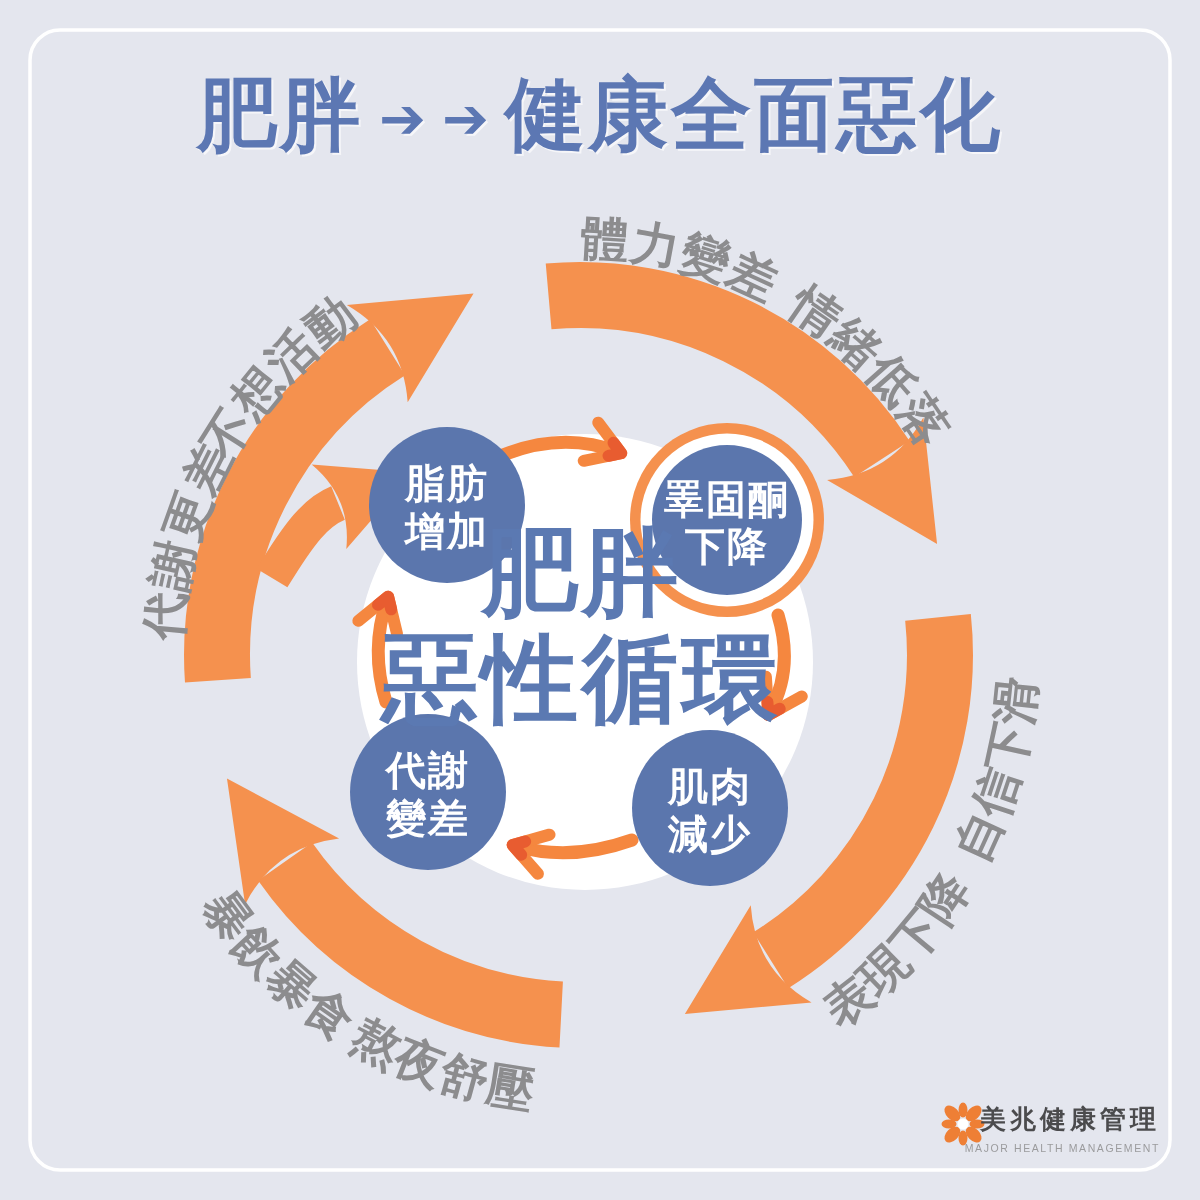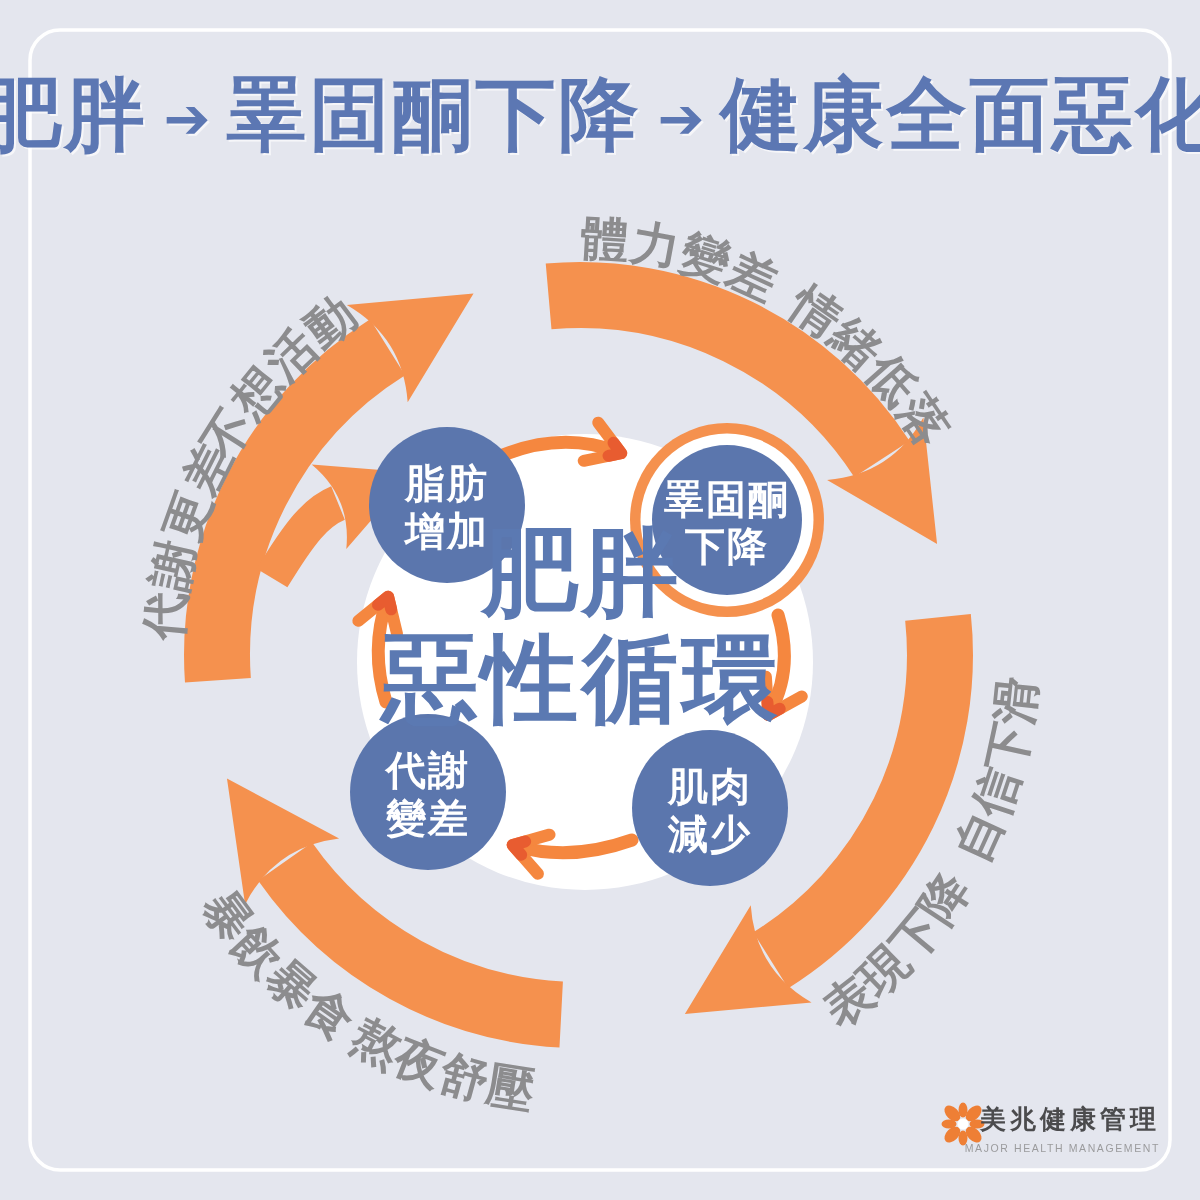--- a/index.html
+++ b/index.html
@@ -119,18 +119,17 @@
         <circle cx="0" cy="0" r="5.5" fill="#ffffff"></circle>
       </g>
       <text class="brandname" x="1160" y="1128" text-anchor="end">美兆健康管理</text>
       <text class="brandsub" x="1160" y="1152" text-anchor="end">MAJOR HEALTH MANAGEMENT</text>
     </g>
   </svg>
 
   <div class="title">
     <span>肥胖</span>
     <span class="arrow">➔</span>
-    <span>睪固酮下降</span>
     <span class="arrow">➔</span>
     <span>健康全面惡化</span>
   </div>
 
 </div>
 
 </body></html>

